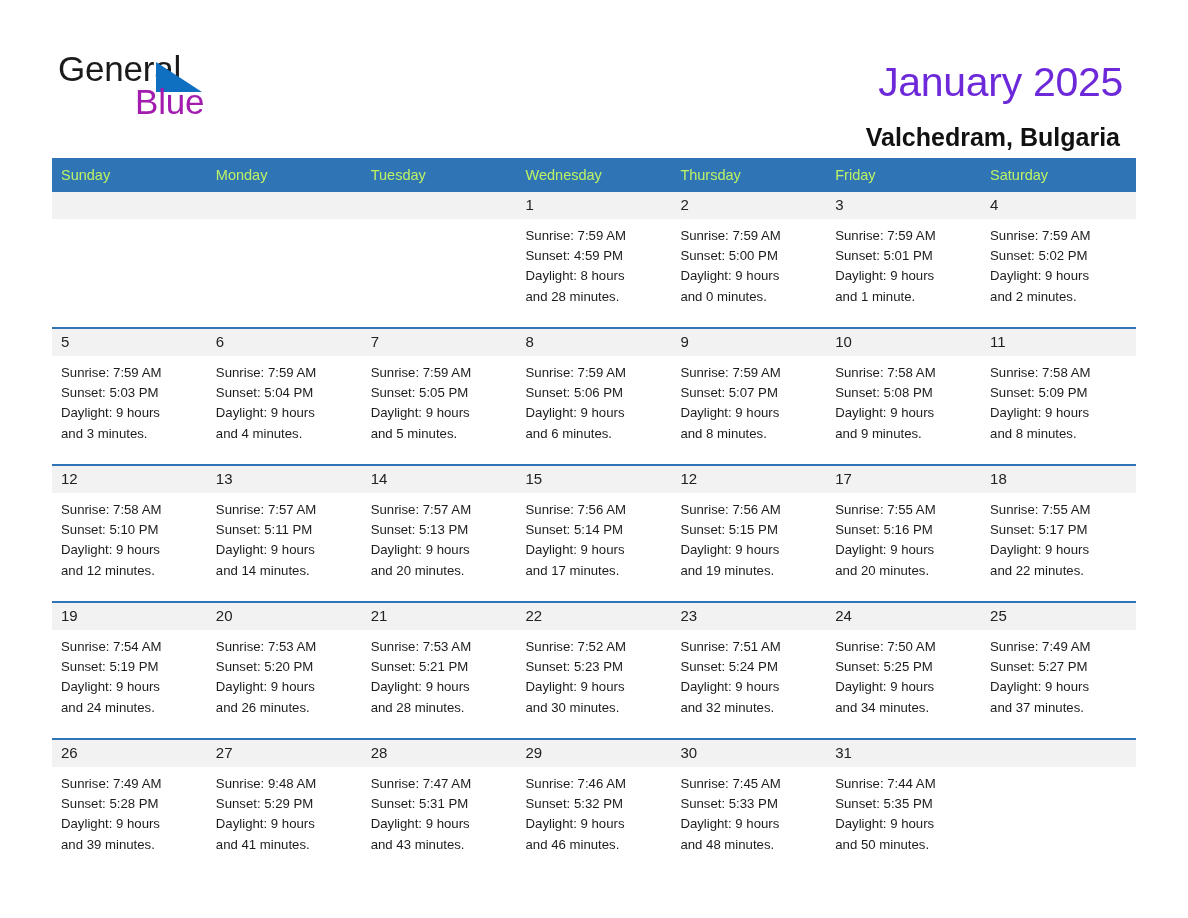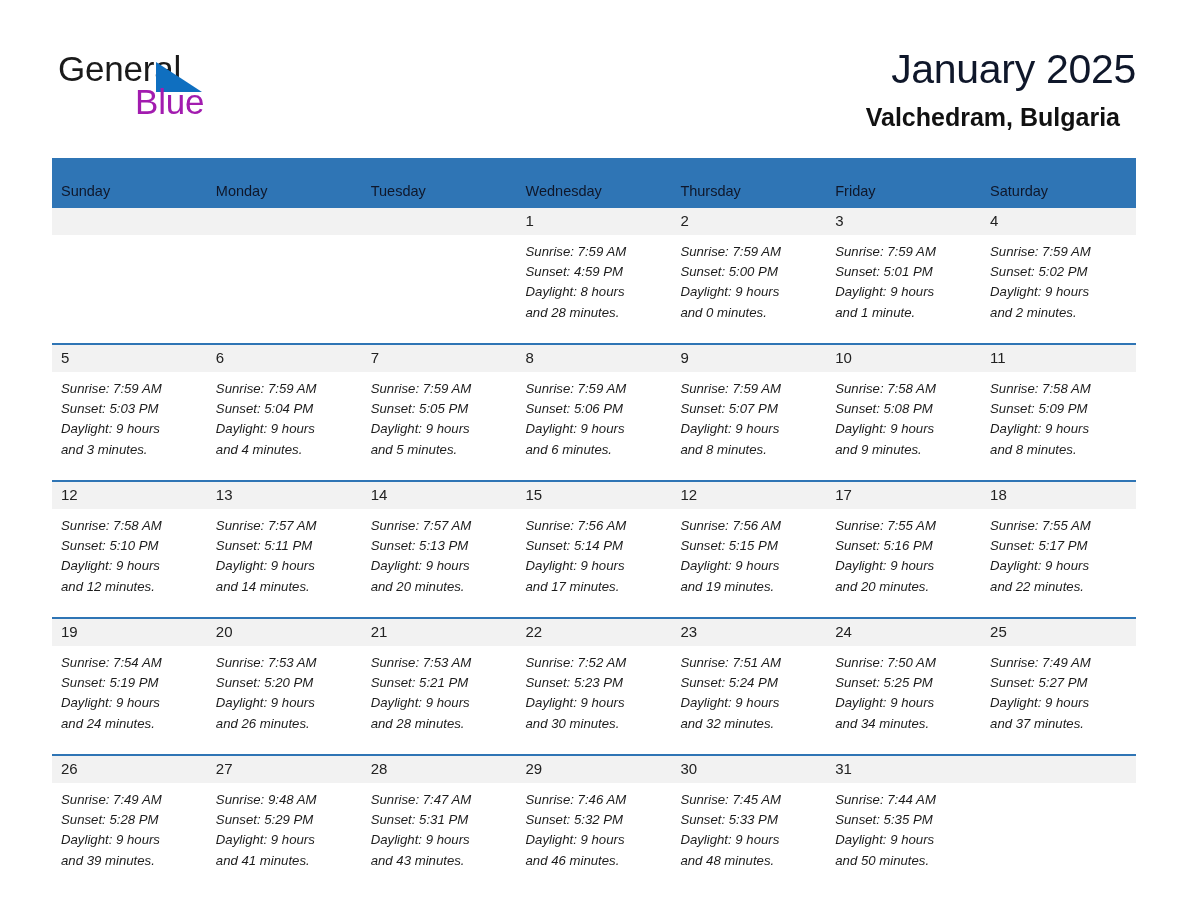--- a/index.html
+++ b/index.html
@@ -68,23 +68,23 @@
 
   .title-block {
     position: absolute;
     right: 0;
     top: 0;
     text-align: right;
   }
   .cal-title {
     font-size: 41px;
     line-height: 50px;
-    color: #0f172a;
+    color: #6d28d9;
     font-weight: normal;
-    margin: 0;
+    margin: 13px;
     white-space: nowrap;
     letter-spacing: -0.3px;
   }
   .cal-location {
     font-size: 25px;
     line-height: 34px;
     color: #111111;
     margin: 16px;
     margin-top: 6px;
     white-space: nowrap;
@@ -95,26 +95,26 @@
     position: absolute;
     left: 52px;
     top: 158px;
     width: 1084px;
     border-collapse: collapse;
     table-layout: fixed;
   }
 
   .calendar th {
     background: #2f75b5;
-    color: #0f172a;
+    color: #bef264;
     font-weight: normal;
     font-size: 14.5px;
     line-height: 18px;
     text-align: left;
-    padding: 24px 0 8px 9px;
+    padding: 8px 0 8px 9px;
     height: 30px;
     vertical-align: middle;
   }
 
   .week-row > td {
     vertical-align: top;
     padding: 0;
     border-top: 2px solid #2f75b5;
     height: 135px;
   }
@@ -133,21 +133,20 @@
     padding: 4px 0 5px 9px;
     height: 27px;
   }
   .daycell.empty .daynum { background: #f2f2f2; }
 
   .details {
     padding: 7px 9px 0 9px;
     font-size: 13.2px;
     line-height: 20.2px;
     color: #1c1c1c;
-    font-style: italic;
   }
   .details div { white-space: nowrap; }
 </style>
 </head>
 <body>
 
 <div class="page">
 
   <div class="masthead">
 

